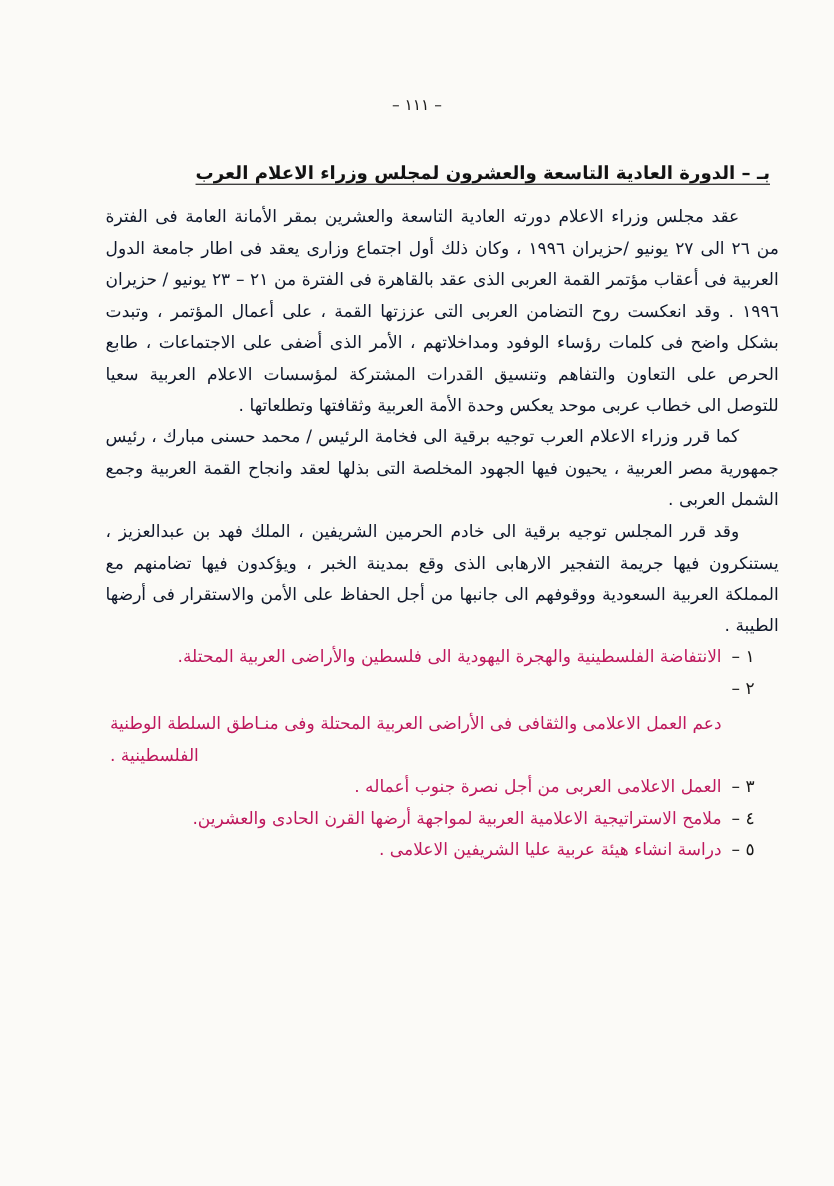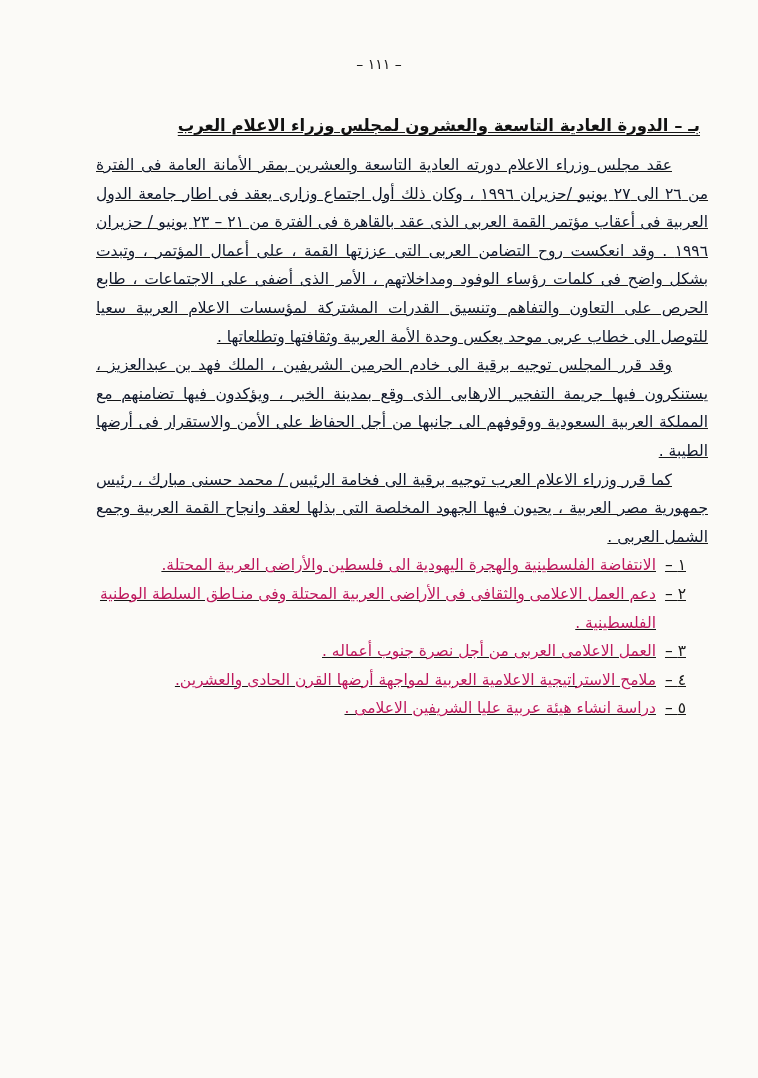--- a/index.html
+++ b/index.html
@@ -10,30 +10,29 @@
     color:#161616;
     overflow:hidden;
   }
   .page{
     width:758px;height:1078px;
     position:relative;
     box-sizing:border-box;
   }
   .page-number{
     text-align:center;
-    padding-top:56px;
+    padding-top:88px;
     font-size:14px;
     letter-spacing:3px;
     color:#1c1c1c;
   }
   .content{
     direction:rtl;
     padding:0 50px 0 96px;
     box-sizing:border-box;
-    text-decoration:underline;
   }
   .heading{
     margin:44px 8px 16px 0;
     font-size:16.5px;
     font-weight:bold;
     text-decoration:underline;
     text-underline-offset:4px;
     color:#121212;
   }
   .para{
@@ -66,39 +65,40 @@
     color:#181818;
   }
   .decision-text{
     flex:1;
     text-align:justify;
     padding-left:4px;
     color:#be185d;
   }
   .decision-item:nth-child(2) .decision-text{
     
-    text-align:right;
+    text-align:left;
+    margin-top:32px;
   }
 </style>
 </head>
 <body>
 
 <div class="page">
 
   <div class="page-number">– ١١١ –</div>
 
   <div class="content">
 
     <h1 class="heading">بـ – الدورة العادية التاسعة والعشرون لمجلس وزراء الاعلام العرب</h1>
 
     <p class="para">عقد مجلس وزراء الاعلام دورته العادية التاسعة والعشرين بمقر الأمانة العامة فى الفترة من ٢٦ الى ٢٧ يونيو /حزيران ١٩٩٦ ، وكان ذلك أول اجتماع وزارى يعقد فى اطار جامعة الدول العربية فى أعقاب مؤتمر القمة العربى الذى عقد بالقاهرة فى الفترة من ٢١ – ٢٣ يونيو / حزيران ١٩٩٦ .  وقد انعكست روح التضامن العربى التى عززتها القمة ،  على أعمال المؤتمر ، وتبدت بشكل واضح فى كلمات رؤساء الوفود ومداخلاتهم ، الأمر الذى أضفى على الاجتماعات ، طابع الحرص على التعاون والتفاهم وتنسيق القدرات المشتركة لمؤسسات الاعلام العربية سعيا للتوصل الى خطاب عربى موحد يعكس وحدة الأمة العربية وثقافتها وتطلعاتها .</p>
 
+    <p class="para">كما قرر وزراء الاعلام العرب توجيه برقية الى فخامة الرئيس / محمد حسنى مبارك ، رئيس جمهورية مصر العربية ، يحيون فيها الجهود المخلصة التى بذلها لعقد وانجاح القمة العربية وجمع الشمل العربى .</p>
+
     <p class="para">وقد قرر المجلس توجيه برقية الى خادم الحرمين الشريفين ، الملك فهد بن عبدالعزيز ، يستنكرون فيها جريمة التفجير الارهابى الذى وقع بمدينة الخبر ،  ويؤكدون فيها تضامنهم مع المملكة العربية السعودية ووقوفهم الى جانبها من أجل الحفاظ على الأمن والاستقرار فى أرضها الطيبة .</p>
-
-    <p class="para">كما قرر وزراء الاعلام العرب توجيه برقية الى فخامة الرئيس / محمد حسنى مبارك ، رئيس جمهورية مصر العربية ، يحيون فيها الجهود المخلصة التى بذلها لعقد وانجاح القمة العربية وجمع الشمل العربى .</p>
 
 
 
     <ol class="decision-list">
       <li class="decision-item">
         <span class="decision-num">١ –</span>
         <span class="decision-text">الانتفاضة الفلسطينية والهجرة اليهودية الى فلسطين والأراضى العربية المحتلة.</span>
       </li>
       <li class="decision-item">
         <span class="decision-num">٢ –</span>

